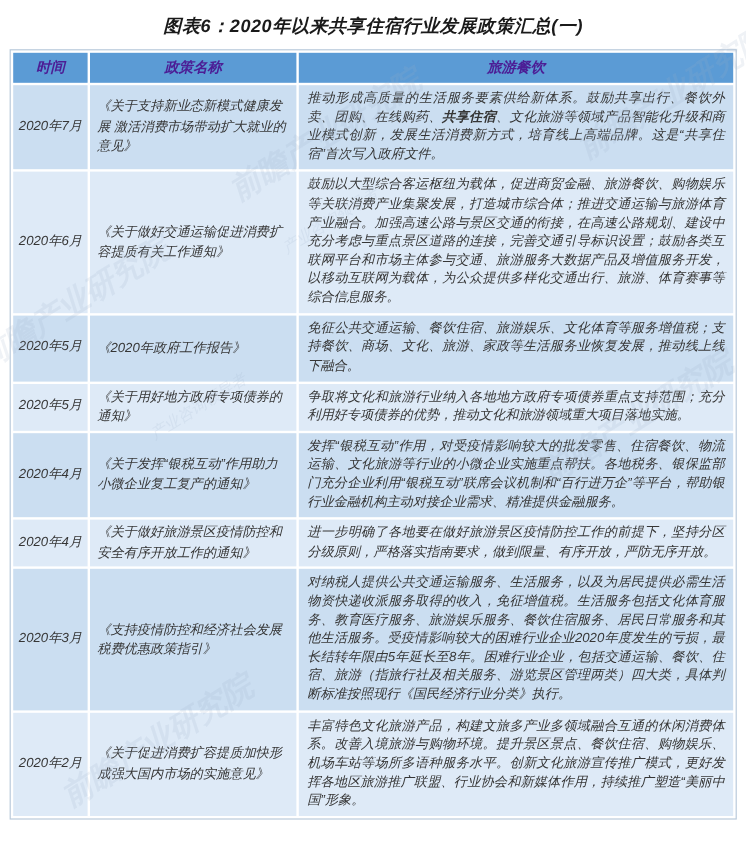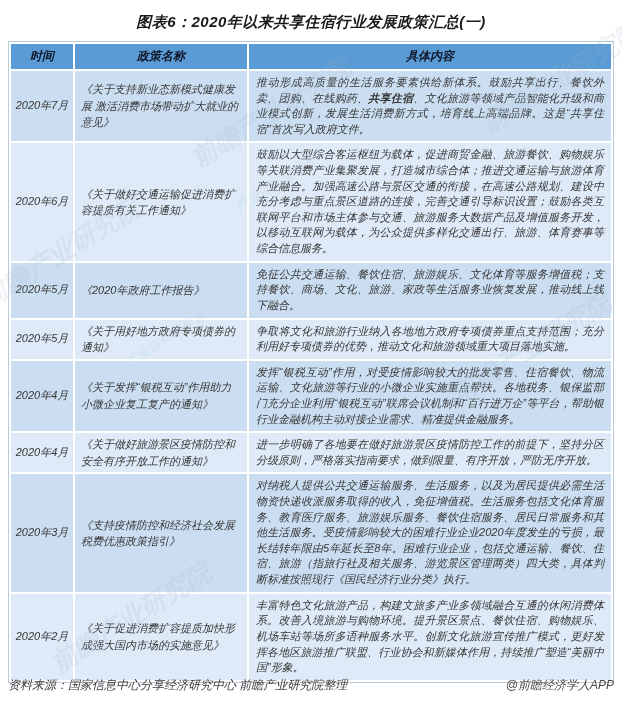--- a/index.html
+++ b/index.html
@@ -25,21 +25,21 @@
     border-spacing: 2px;
     background: #ffffff;
     border: 1px solid #b9cadb;
     margin: 9px 8px 0 8px;
     width: 606px;
     table-layout: fixed;
   }
   th, td { vertical-align: middle; }
   thead th {
     background: var(--header-bg, #5B9BD5);
-    color: #0f172a;
+    color: #4c1d95;
     font-size: 12px;
     font-weight: bold;
     text-align: center;
     padding: 4px 2px;
     height: 22px;
   }
   th.c-date, td.c-date { width: 62px; }
   th.c-policy, td.c-policy { width: 172px; }
 
   tbody td {
@@ -89,21 +89,21 @@
 
 <div class="page">
 
   <div class="title">图表6：2020年以来共享住宿行业发展政策汇总(一)</div>
 
   <table class="policy-table">
     <thead>
       <tr>
         <th class="c-date">时间</th>
         <th class="c-policy">政策名称</th>
-        <th class="c-content">具体内容</th>
+        <th class="c-content">旅游餐饮</th>
       </tr>
     </thead>
     <tbody>
         <tr class="odd">
           <td class="c-date">2020年7月</td>
           <td class="c-policy">《关于支持新业态新模式健康发展 激活消费市场带动扩大就业的意见》</td>
           <td class="c-content"><span>推动形成高质量的生活服务要素供给新体系。鼓励共享出行、餐饮外卖、团购、在线购药、</span><span class="bold">共享住宿</span><span>、文化旅游等领域产品智能化升级和商业模式创新，发展生活消费新方式，培育线上高端品牌。这是“共享住宿”首次写入政府文件。</span></td>
         </tr>
         <tr class="even">
           <td class="c-date">2020年6月</td>
@@ -136,24 +136,20 @@
           <td class="c-content"><span>对纳税人提供公共交通运输服务、生活服务，以及为居民提供必需生活物资快递收派服务取得的收入，免征增值税。生活服务包括文化体育服务、教育医疗服务、旅游娱乐服务、餐饮住宿服务、居民日常服务和其他生活服务。受疫情影响较大的困难行业企业2020年度发生的亏损，最长结转年限由5年延长至8年。困难行业企业，包括交通运输、餐饮、住宿、旅游（指旅行社及相关服务、游览景区管理两类）四大类，具体判断标准按照现行《国民经济行业分类》执行。</span></td>
         </tr>
         <tr class="even">
           <td class="c-date">2020年2月</td>
           <td class="c-policy">《关于促进消费扩容提质加快形成强大国内市场的实施意见》</td>
           <td class="c-content"><span>丰富特色文化旅游产品，构建文旅多产业多领域融合互通的休闲消费体系。改善入境旅游与购物环境。提升景区景点、餐饮住宿、购物娱乐、机场车站等场所多语种服务水平。创新文化旅游宣传推广模式，更好发挥各地区旅游推广联盟、行业协会和新媒体作用，持续推广塑造“美丽中国”形象。</span></td>
         </tr>
       </tbody>
   </table>
 
-  <div class="footer">
-    <span class="source">资料来源：国家信息中心分享经济研究中心 前瞻产业研究院整理</span>
-    <span class="credit">@前瞻经济学人APP</span>
-  </div>
 
   <div class="watermark-layer">
       <div class="watermark" style="left: 180px; top: 95px;">前瞻产业研究院</div>
       <div class="watermark" style="left: 470px; top: 60px;">前瞻产业研究院</div>
       <div class="watermark" style="left: -30px; top: 235px;">前瞻产业研究院</div>
       <div class="watermark" style="left: 40px; top: 600px;">前瞻产业研究院</div>
       <div class="watermark" style="left: 440px; top: 330px;">前瞻产业研究院</div>
       <div class="watermark small" style="left: 230px; top: 175px;">产业咨询领导者</div>
       <div class="watermark small" style="left: 120px; top: 330px;">产业咨询领导者</div>
     </div>

